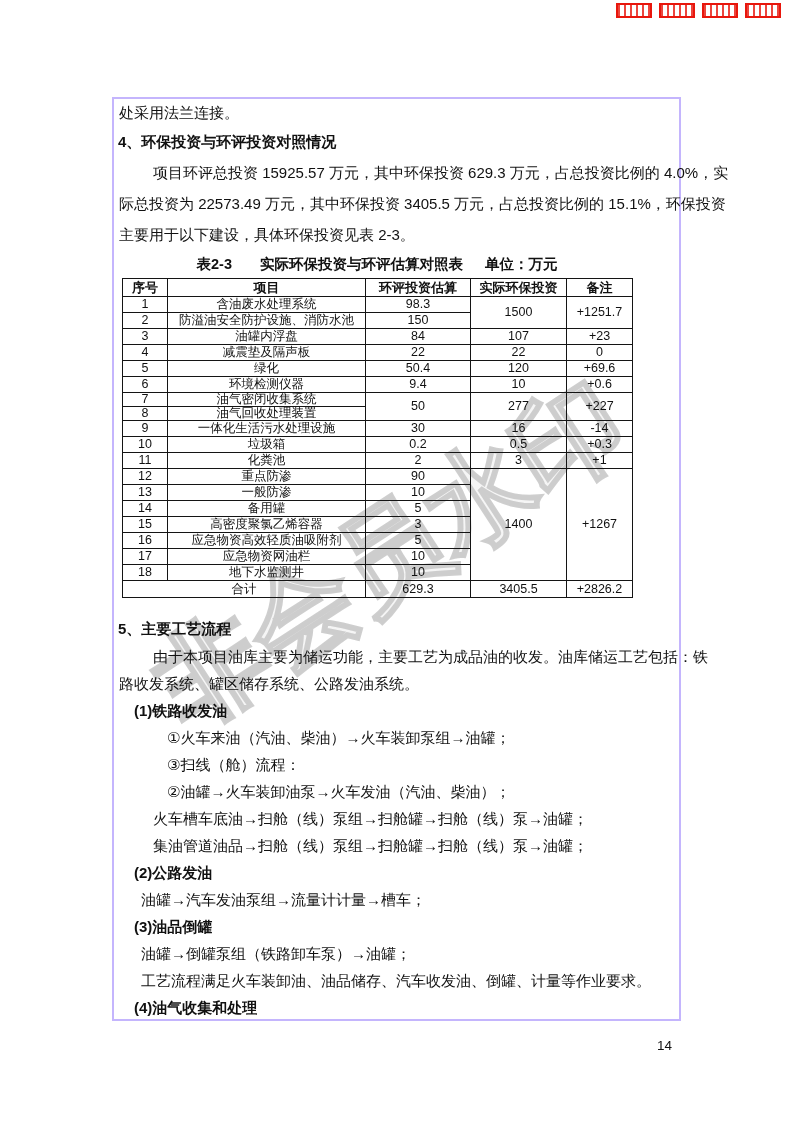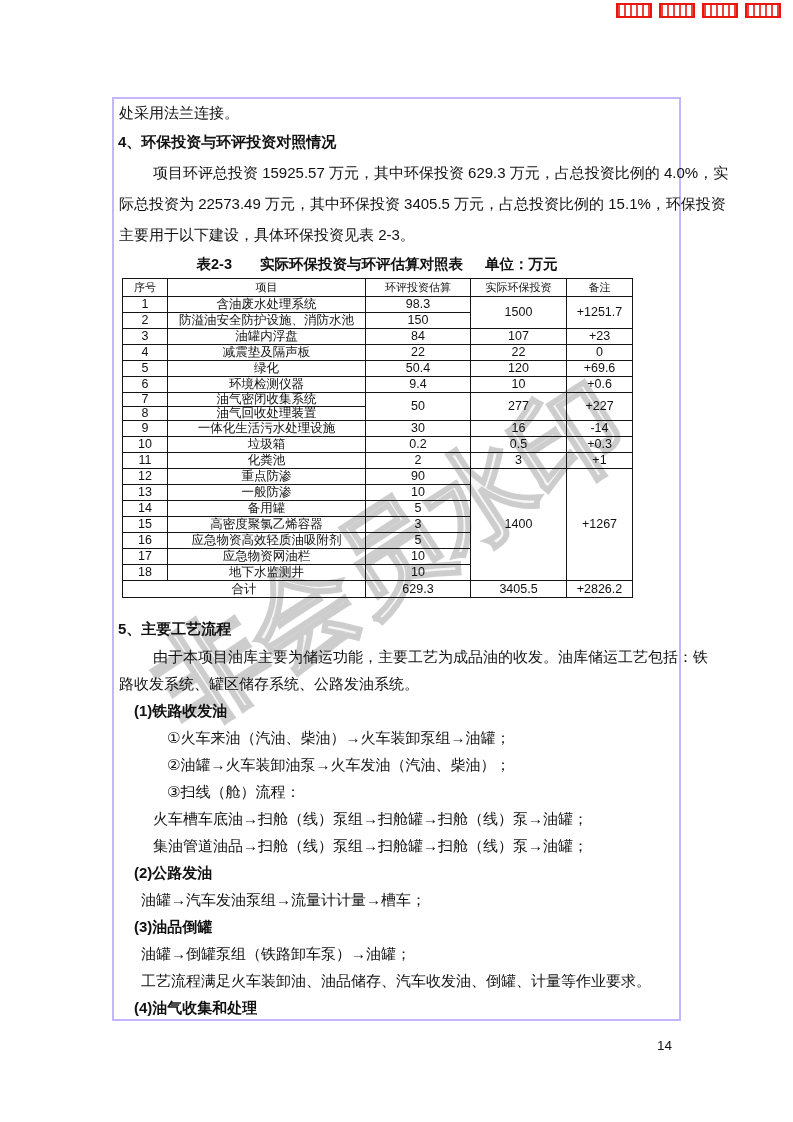--- a/index.html
+++ b/index.html
@@ -53,21 +53,21 @@
     margin-left:8px;width:510px;border-collapse:collapse;table-layout:fixed;
     font-size:12.5px;text-align:center;
   }
   table.inv th,table.inv td{
     border:1px solid #141414;padding:0;line-height:1.05;overflow:hidden;
   }
   table.inv thead tr{height:18px;}
   table.inv tbody tr{height:16px;}
   table.inv tbody tr.short{height:13px;}
   table.inv tbody tr.total{height:17px;}
-  table.inv th{font-weight:normal;font-size:11px;}
+  table.inv th{font-weight:bold;font-size:13px;}
   .page-num{position:absolute;left:657px;top:1038px;font-size:13.5px;z-index:2;}
 </style>
 </head>
 <body>
 
 <div class="watermark">非会员水印</div>
 
 <div class="stamps" id="stamps">
     <div class="stamp" style="border-color: rgb(232, 22, 12);"></div>
     <div class="stamp" style="border-color: rgb(232, 22, 12);"></div>
@@ -225,22 +225,22 @@
         </tr>
       </tbody>
   </table>
 
   <div id="bottom-lines">
       <div class="line h1">5、主要工艺流程</div>
       <div class="line para-first">由于本项目油库主要为储运功能，主要工艺为成品油的收发。油库储运工艺包括：铁</div>
       <div class="line plain">路收发系统、罐区储存系统、公路发油系统。</div>
       <div class="line sub">(1)铁路收发油</div>
       <div class="line circ">①火车来油（汽油、柴油）→火车装卸泵组→油罐；</div>
+      <div class="line circ">③扫线（舱）流程：</div>
       <div class="line circ">②油罐→火车装卸油泵→火车发油（汽油、柴油）；</div>
-      <div class="line circ">③扫线（舱）流程：</div>
       <div class="line flow">火车槽车底油→扫舱（线）泵组→扫舱罐→扫舱（线）泵→油罐；</div>
       <div class="line flow">集油管道油品→扫舱（线）泵组→扫舱罐→扫舱（线）泵→油罐；</div>
       <div class="line sub">(2)公路发油</div>
       <div class="line flow2">油罐→汽车发油泵组→流量计计量→槽车；</div>
       <div class="line sub">(3)油品倒罐</div>
       <div class="line flow2">油罐→倒罐泵组（铁路卸车泵）→油罐；</div>
       <div class="line flow2">工艺流程满足火车装卸油、油品储存、汽车收发油、倒罐、计量等作业要求。</div>
       <div class="line sub">(4)油气收集和处理</div>
     </div>
 </div>

